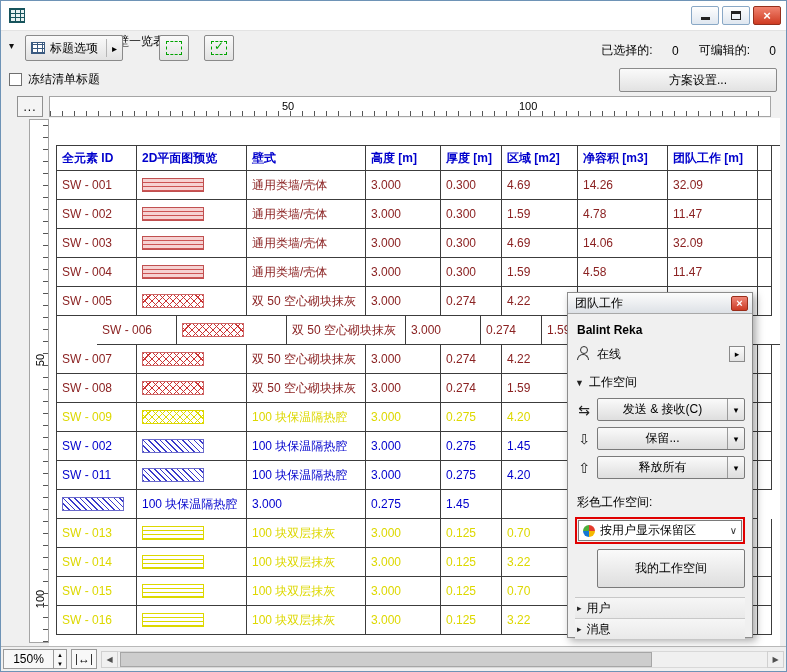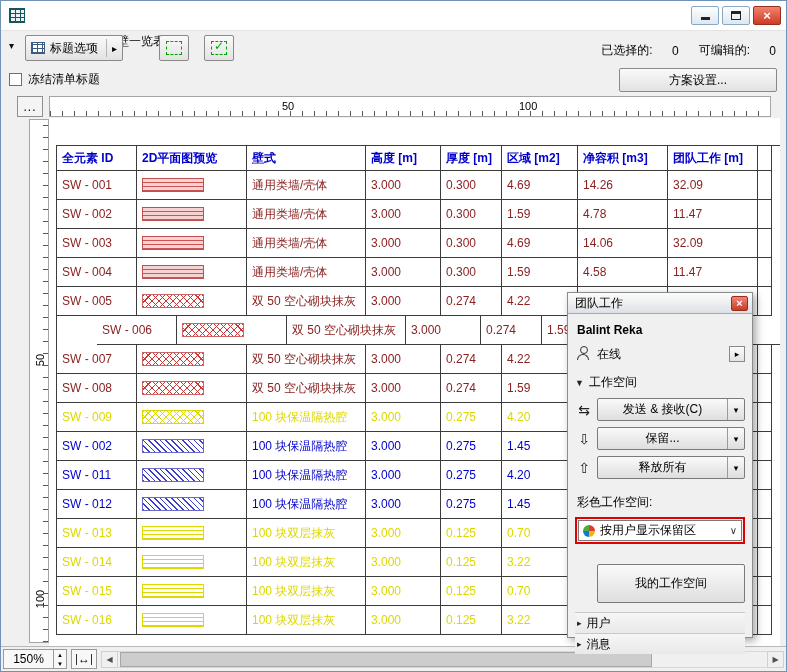--- a/index.html
+++ b/index.html
@@ -109,21 +109,21 @@
   .tw-section { display:flex; align-items:center; gap:5px; margin-bottom:7px; }
   .tri { font-size:9px; color:#222; }
   .tw-btn-row { display:flex; align-items:center; gap:4px; margin-bottom:6px; }
   .tw-icon { width:18px; text-align:center; font-size:14px; color:#222; }
   .split-btn { flex:1; height:23px; display:flex; border:1px solid #7a7a7a; border-radius:2px;
                background:linear-gradient(#fafafa,#dedede); }
   .split-main { flex:1; display:flex; align-items:center; justify-content:center; }
   .split-arrow { width:17px; border-left:1px solid #9a9a9a; display:flex; align-items:center;
                  justify-content:center; font-size:9px; }
   .tw-label { margin:15px 0 6px 2px; }
-  .combo-ring { border:2px solid #e00000; padding:1px; margin-bottom:20px; }
+  .combo-ring { border:2px solid #e00000; padding:1px; margin-bottom:5px; }
   .combo { display:flex; align-items:center; height:21px; background:#fff; border:1px solid #7a7a7a;
            padding:0 4px; gap:5px; }
   .pinwheel { width:12px; height:12px; border-radius:50%; flex:0 0 12px;
               background:conic-gradient(#e43b2c 0 90deg,#f5b800 90deg 180deg,#1577d4 180deg 270deg,#4cae3a 270deg 360deg); }
   .combo-text { flex:1; white-space:nowrap; overflow:hidden; }
   .combo-arrow { font-size:10px; color:#333; }
   .tw-wide-btn { width:calc(100% - 22px); margin-left:22px; height:39px; border:1px solid #7a7a7a;
                  border-radius:2px; background:linear-gradient(#fafafa,#dedede);
                  font-family:inherit; font-size:12px; margin-bottom:9px; }
   .tw-collapsed { display:flex; align-items:center; gap:5px; height:21px; padding-left:2px;
@@ -375,21 +375,20 @@
     <div class="tc">100 块保温隔热腔</div>
     <div class="tc">3.000</div>
     <div class="tc">0.275</div>
     <div class="tc">4.20</div>
     <div class="tc"></div>
     <div class="tc"></div>
     <div class="tc"></div>
   </div>
 
   <div class="trow brow" style="color: rgb(0, 0, 205);">
-    <div class="tc">SW - 012</div>
     <div class="tc">
               <span class="hatch hatch-blue-diag"></span>
             </div>
     <div class="tc">100 块保温隔热腔</div>
     <div class="tc">3.000</div>
     <div class="tc">0.275</div>
     <div class="tc">1.45</div>
     <div class="tc"></div>
     <div class="tc"></div>
     <div class="tc"></div>

